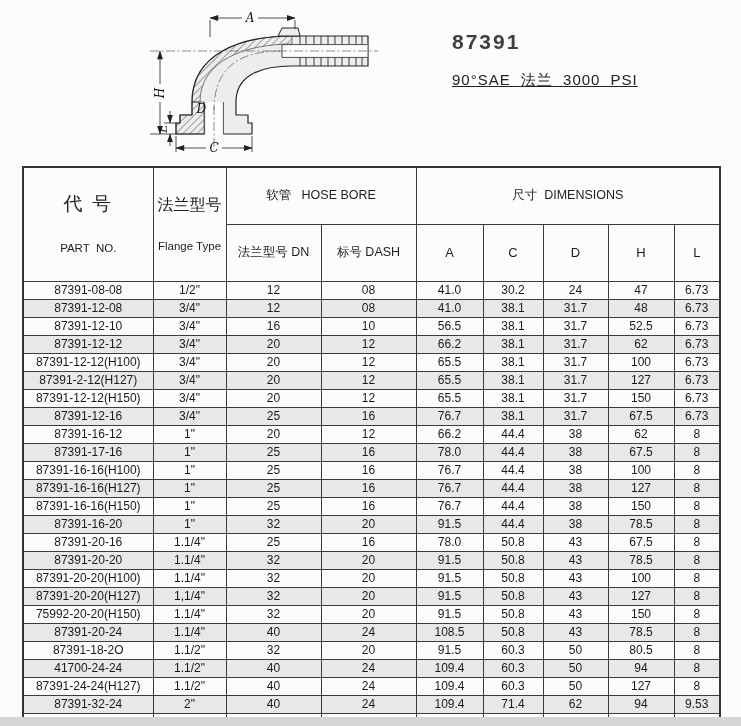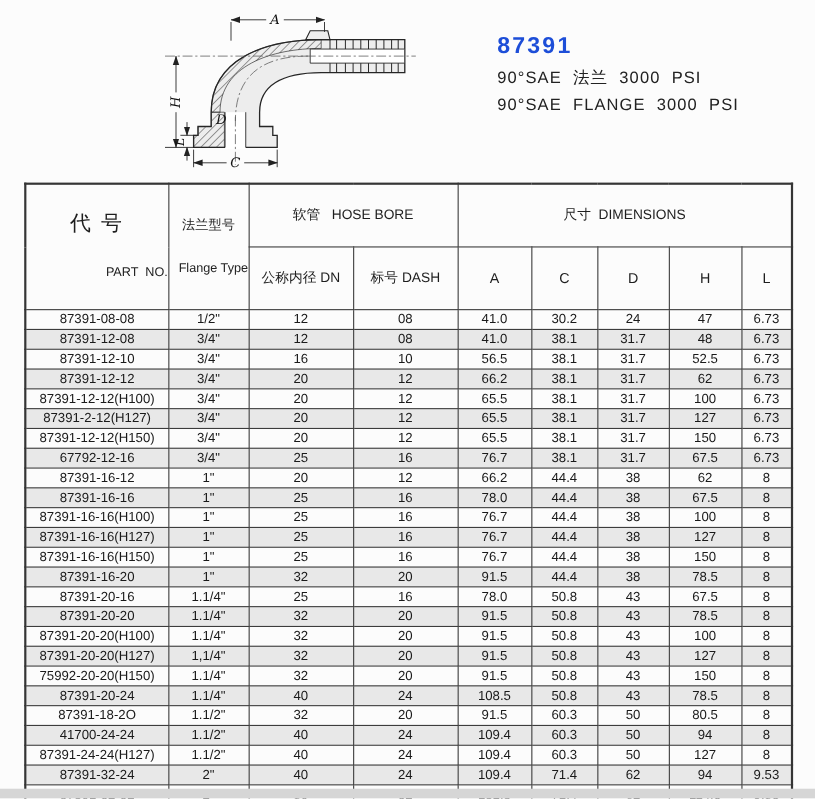--- a/index.html
+++ b/index.html
@@ -3,38 +3,38 @@
 <meta charset="utf-8">
 <style>
   html,body{margin:0;padding:0;}
   body{
     width:741px;height:726px;position:relative;overflow:hidden;
     background:#fcfcfc;color:#1e1e1e;
     font-family:"Liberation Sans","DejaVu Sans",sans-serif;
   }
   
   .titleblock{position:absolute;left:452px;top:30px;}
-  .part-number{font-size:21px;font-weight:bold;letter-spacing:2px;color:#1d4ed8;}
-  .subtitle{font-size:15px;letter-spacing:1px;word-spacing:5px;margin-top:7px;color:#222;white-space:pre;}
+  .part-number{font-size:21px;font-weight:bold;letter-spacing:2px;color:#404040;}
+  .subtitle{font-size:15px;letter-spacing:1px;word-spacing:5px;margin-top:17px;color:#222;white-space:pre;text-decoration:underline;}
   
   .drawing{position:absolute;left:130px;top:2px;}
   
   table.spec{
     position:absolute;left:22px;top:166px;width:697px;
     border-collapse:collapse;table-layout:fixed;
     border:2px solid #353535;
     font-size:12px;
   }
   table.spec th,table.spec td{
     border:1px solid #3c3c3c;text-align:center;vertical-align:middle;
     padding:0;font-weight:normal;white-space:pre;line-height:1.1;
   }
   thead th{height:18px;}
   thead .cn{font-size:19px;letter-spacing:2px;}
-  thead .en{font-size:11.5px;letter-spacing:0px;color:#222;text-align:right;}
+  thead .en{font-size:11.5px;letter-spacing:0px;color:#222;}
   tbody td{height:17px;color:#1a1a1a;}
   tbody tr.shade td{background:#e8e8e8;}
   
   .footer-strip{position:absolute;left:0;top:717px;width:741px;height:9px;background:#d6d6d6;}
 </style>
 </head>
 <body>
 
 <div class="drawing">
   <svg width="262" height="158" viewBox="0 0 262 158">
@@ -128,21 +128,20 @@
       <line x1="46" y1="146" x2="76" y2="146" marker-start="url(#arrS)"></line>
       <line x1="92" y1="146" x2="122" y2="146" marker-end="url(#arr)"></line>
     </g>
     <text x="84" y="150" font-family="DejaVu Serif, serif" font-style="italic" font-size="12" text-anchor="middle" fill="#111">C</text>
   </svg>
 </div>
 
 <div class="titleblock">
   <div class="part-number">87391</div>
   <div class="subtitle">90°SAE 法兰 3000 PSI</div>
-  <div class="subtitle">90°SAE FLANGE 3000 PSI</div>
 </div>
 
 <table class="spec">
   <colgroup>
     <col style="width:130px">
       <col style="width:73px">
       <col style="width:95px">
     <col style="width:95px">
       <col style="width:67px">
       <col style="width:60px">
@@ -150,28 +149,28 @@
       <col style="width:66px">
       <col style="width:46px">
   </colgroup>
   <thead>
     <tr>
       <th rowspan="2">
         <div class="cn">代 号</div>
         <div class="en">PART  NO.</div>
       </th>
       <th rowspan="2">
-        <div class="cn" style="letter-spacing:0;font-size:12px">法兰型号</div>
+        <div class="cn" style="letter-spacing:0;font-size:16px">法兰型号</div>
         <div class="en">Flange Type</div>
       </th>
       <th colspan="2" class="cn" style="letter-spacing:0;font-size:12.5px">软管   HOSE BORE</th>
       <th colspan="5" class="cn" style="letter-spacing:0;font-size:12.5px">尺寸  DIMENSIONS</th>
     </tr>
     <tr>
-      <th style="font-size:12.5px">公称内径 DN</th>
+      <th style="font-size:12.5px">法兰型号 DN</th>
       <th style="font-size:12.5px">标号 DASH</th>
       <th style="font-size:13px">A</th>
       <th style="font-size:13px">C</th>
       <th style="font-size:13px">D</th>
       <th style="font-size:13px">H</th>
       <th style="font-size:13px">L</th>
     </tr>
   </thead>
   <tbody>
       <tr>
@@ -245,21 +244,21 @@
         <td>3/4"</td>
         <td>20</td>
         <td>12</td>
         <td>65.5</td>
         <td>38.1</td>
         <td>31.7</td>
         <td>150</td>
         <td>6.73</td>
       </tr>
       <tr class="shade">
-        <td>67792-12-16</td>
+        <td>87391-12-16</td>
         <td>3/4"</td>
         <td>25</td>
         <td>16</td>
         <td>76.7</td>
         <td>38.1</td>
         <td>31.7</td>
         <td>67.5</td>
         <td>6.73</td>
       </tr>
       <tr>
@@ -267,21 +266,21 @@
         <td>1"</td>
         <td>20</td>
         <td>12</td>
         <td>66.2</td>
         <td>44.4</td>
         <td>38</td>
         <td>62</td>
         <td>8</td>
       </tr>
       <tr class="shade">
-        <td>87391-16-16</td>
+        <td>87391-17-16</td>
         <td>1"</td>
         <td>25</td>
         <td>16</td>
         <td>78.0</td>
         <td>44.4</td>
         <td>38</td>
         <td>67.5</td>
         <td>8</td>
       </tr>
       <tr>

